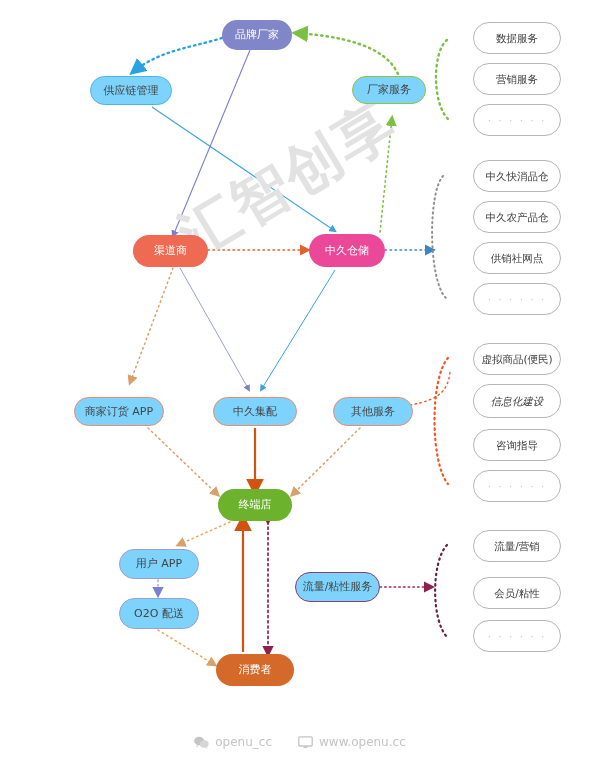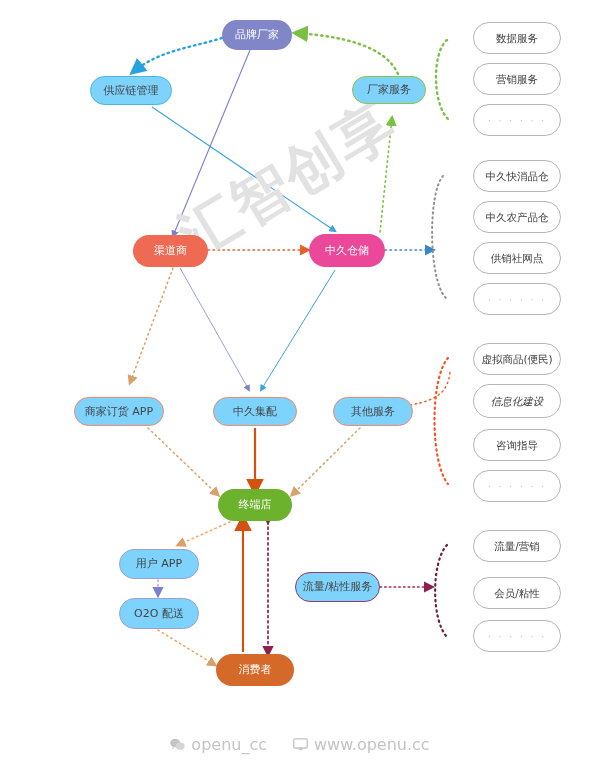--- a/index.html
+++ b/index.html
@@ -77,21 +77,21 @@
   .footer {
     position: absolute;
     left: 0;
     top: 735px;
     width: 600px;
     display: flex;
     justify-content: center;
     align-items: center;
     gap: 26px;
     color: #c4c4c4;
-    font-size: 16px;
+    font-size: 12px;
   }
   .footer .item {
     display: flex;
     align-items: center;
     gap: 6px;
   }
   .footer svg { display: block; }
 </style>
 </head>
 <body>

